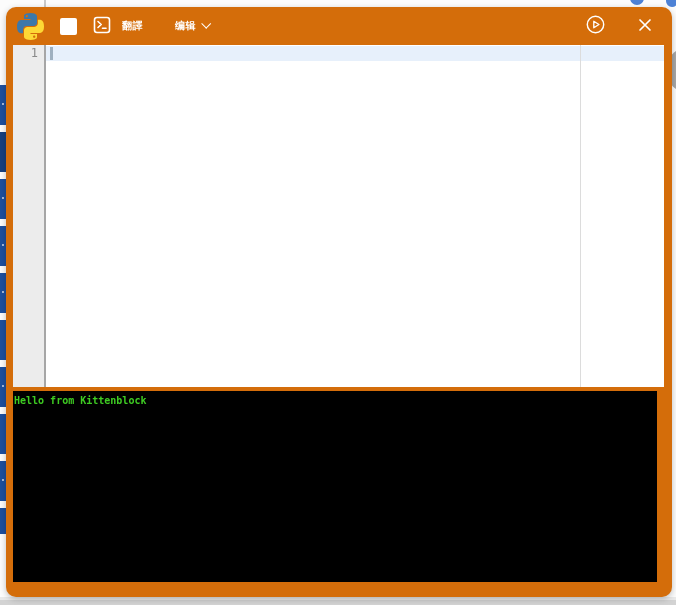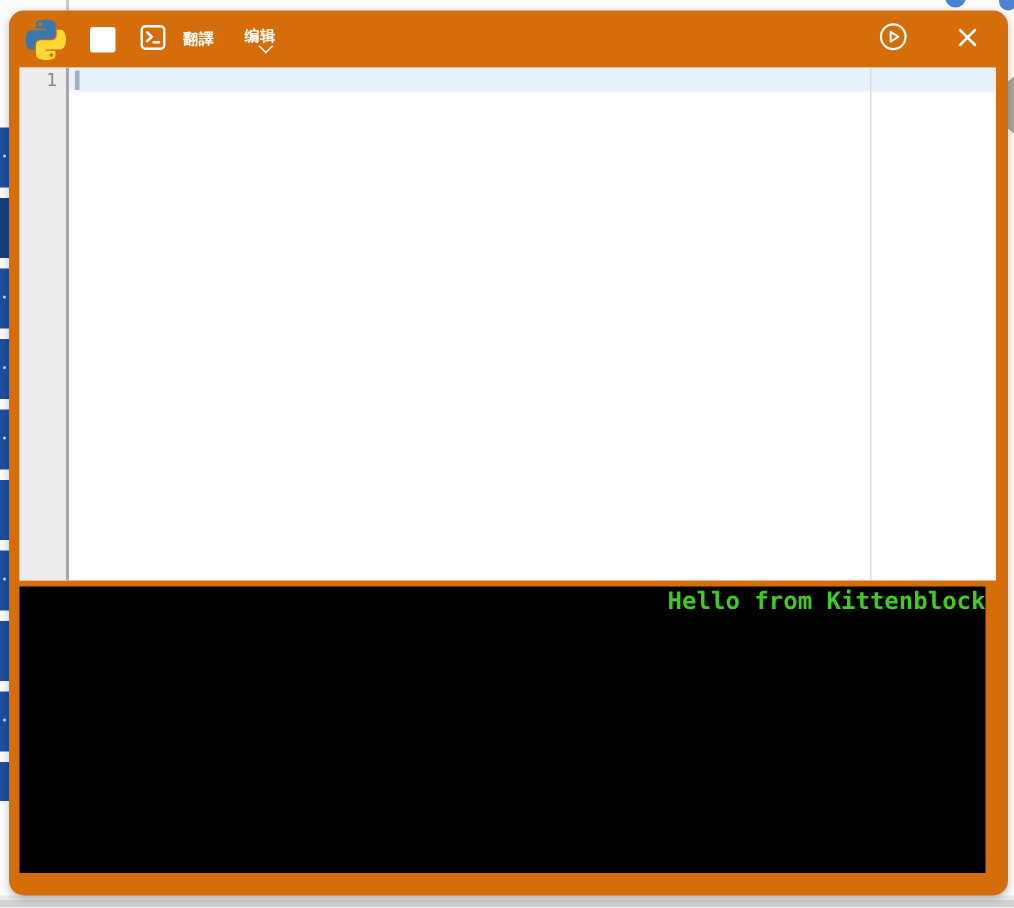--- a/index.html
+++ b/index.html
@@ -25,40 +25,40 @@
     background:#d46d0a;border-radius:10px;z-index:2;
     display:flex;flex-direction:column;
     box-shadow:0 2px 6px rgba(0,0,0,.25);
   }
   .titlebar{height:38px;flex:0 0 38px;display:flex;align-items:center;padding:0 20px 0 11px;}
   .tb-btn{display:flex;align-items:center;justify-content:center;cursor:pointer;background:none;border:none;padding:0;}
   .logo{width:27px;height:27px;display:block;}
   .stop-btn{width:17px;height:17px;background:#fff;border-radius:2px;margin-left:16px;}
   .term-btn{margin-left:16px;}
   .text-btn{color:#fff;font-size:10px;font-weight:600;letter-spacing:.5px;margin-left:11px;display:flex;align-items:center;}
-  .edit-btn{margin-left:20px;flex-direction:column;}
+  .edit-btn{margin-left:32px;}
   .chevron{display:inline-block;width:6px;height:6px;border-right:1.8px solid #fff;border-bottom:1.8px solid #fff;
     transform:rotate(45deg) translateY(-1px);margin-left:6px;margin-top:-3px;}
   .tb-spacer{flex:1;}
   .play-btn{margin-right:32px;}
   
   .editor{flex:0 0 342px;margin:0 8px 0 7px;background:#ffffff;display:flex;position:relative;overflow:hidden;}
   .gutter{width:33px;flex:0 0 33px;background:#ececec;border-right:2px solid #a6a6a6;
     font-family:"DejaVu Sans Mono",monospace;font-size:12px;line-height:15px;color:#8a8a8a;
     text-align:right;padding-top:1px;box-sizing:border-box;padding-right:6px;}
   .code{flex:1;position:relative;}
   .active-line{position:absolute;left:0;right:0;top:1px;height:15px;background:#e7f0fb;}
   .caret{position:absolute;left:4px;top:2px;width:3px;height:13px;background:#9fb0bf;}
   .ruler{position:absolute;left:534px;top:0;bottom:0;width:1px;background:#dcdcdc;}
   
   .console-gap{flex:0 0 4px;}
   .console{flex:0 0 191px;margin-left:7px;width:644px;box-sizing:border-box;
     background:#000;padding:2px 0 0 1px;overflow:hidden;}
   .console pre{margin:0;font-family:"DejaVu Sans Mono",monospace;font-weight:bold;
-    font-size:16px;line-height:15px;color:#3ecb22;text-align:right;}
+    font-size:10px;line-height:15px;color:#3ecb22;}
 </style>
 </head>
 <body>
 
 <div class="screen">
 
   <div class="bg-topline"></div>
   <div class="bg-bluedot d1"></div>
   <div class="bg-bluedot d2"></div>
   <div class="bg-sidebar-tile" style="top:85px;height:40px">

